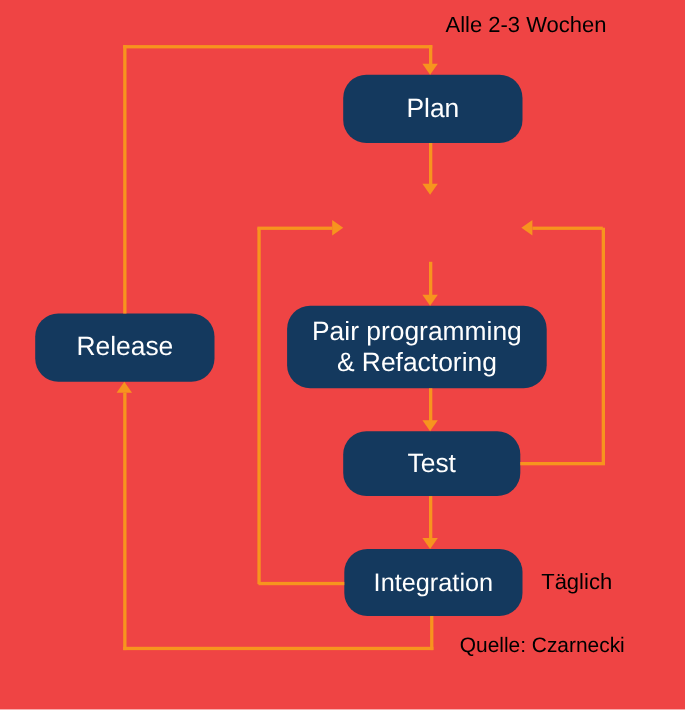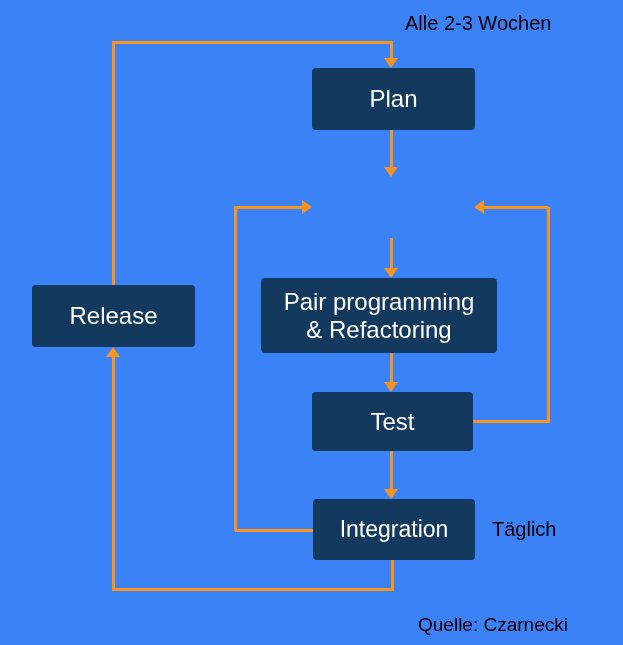--- a/index.html
+++ b/index.html
@@ -5,28 +5,28 @@
   html, body {
     margin: 0;
     padding: 0;
     background: #ffffff;
     font-family: "Liberation Sans", sans-serif;
   }
   .canvas {
     position: relative;
     width: 623px;
     height: 645px;
-    background: #3b82f6;
+    background: #ef4444;
     overflow: hidden;
   }
   .node {
     position: absolute;
     background: #14395E;
     color: #ffffff;
-    border-radius: 4px;
+    border-radius: 21px;
     display: flex;
     align-items: center;
     justify-content: center;
     text-align: center;
     font-size: 24px;
     line-height: 1.15;
     white-space: pre-line;
   }
   .node-plan        { left: 312px; top: 68px;  width: 163px; height: 62px; }
   .node-write-tests { left: 312px; top: 177px; width: 162px; height: 61px; }
@@ -69,21 +69,21 @@
   }
 
   .ann {
     position: absolute;
     color: #000000;
     font-size: 20px;
     white-space: nowrap;
   }
   .ann-cycle  { left: 405px; top: 12px; }
   .ann-daily  { left: 492px; top: 518px; text-align: right; }
-  .ann-source { left: 418px; top: 614px; font-size: 19px; }
+  .ann-source { left: 418px; top: 577px; font-size: 19px; }
 </style>
 </head>
 <body>
 
 <div class="canvas">
 
   <div class="ann ann-cycle">Alle 2-3 Wochen</div>
   <div class="ann ann-daily">Täglich</div>
   <div class="ann ann-source">Quelle: Czarnecki</div>
 

